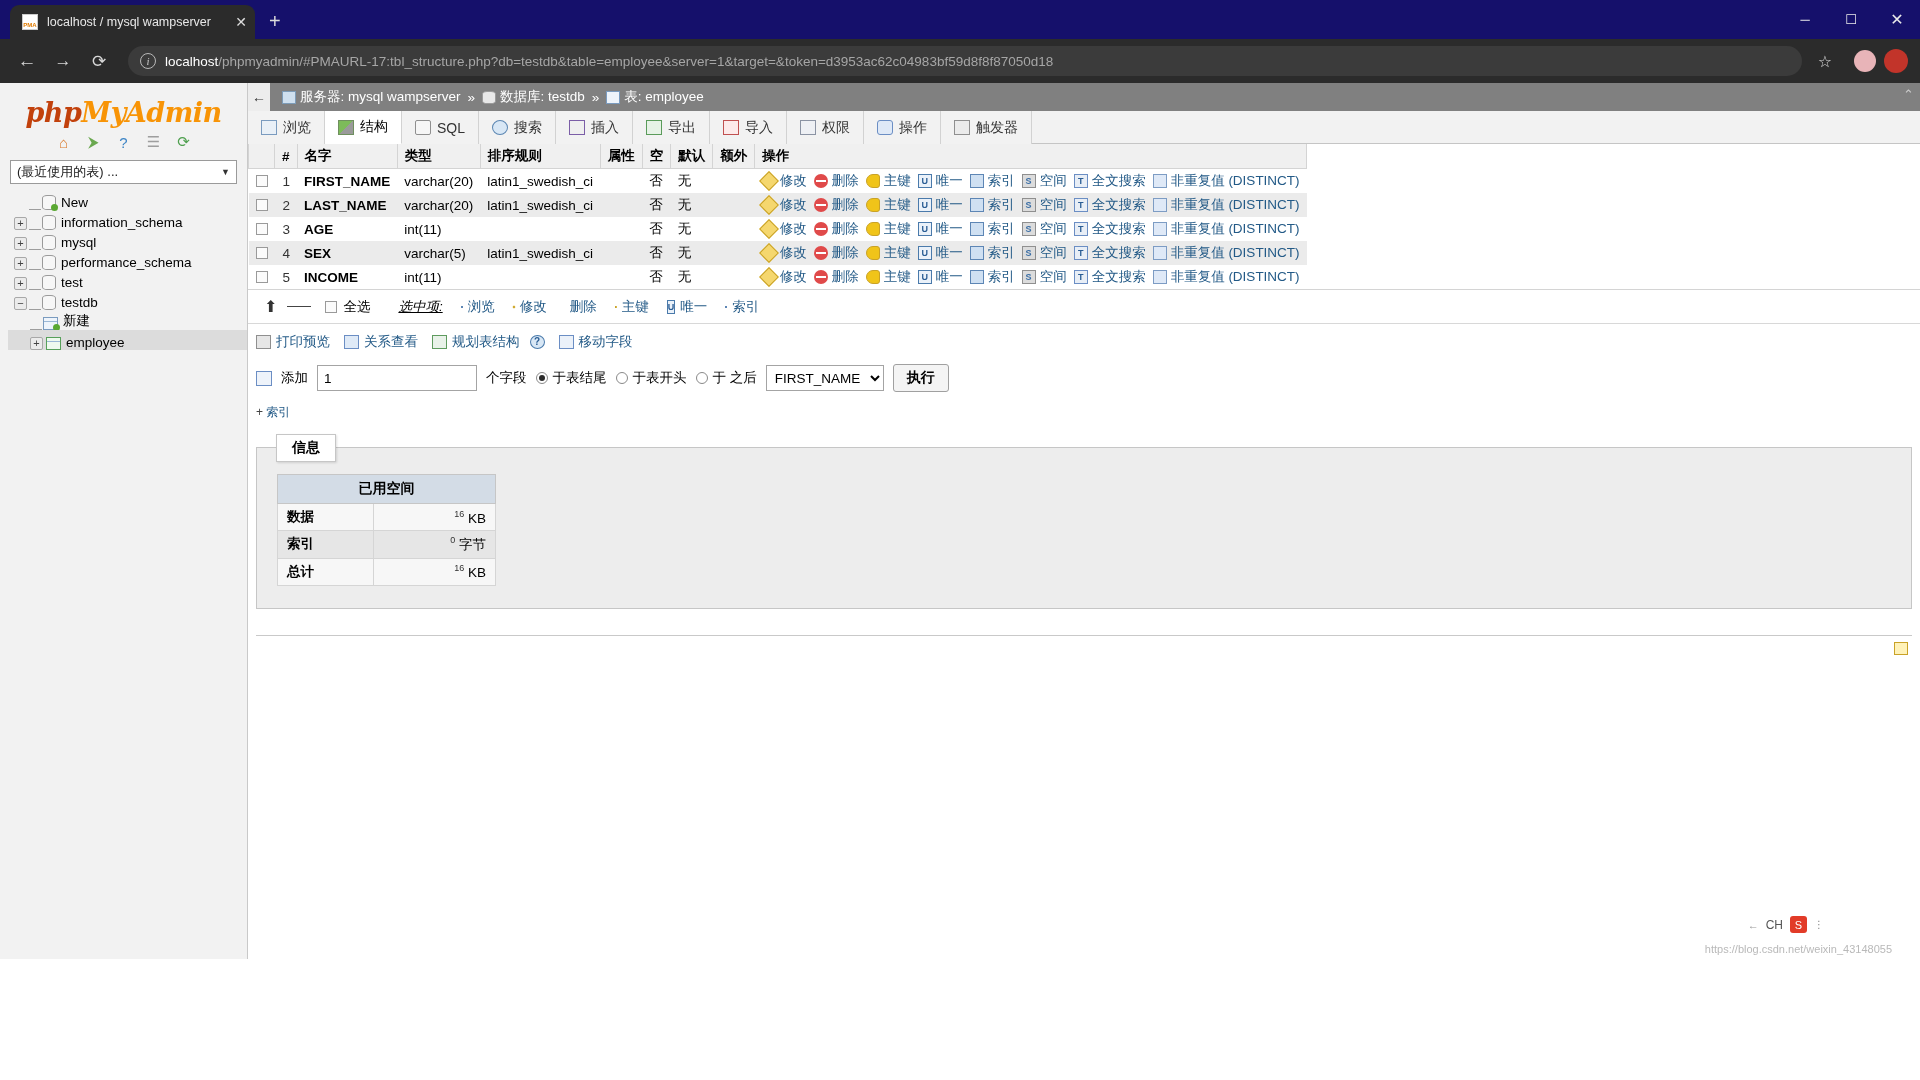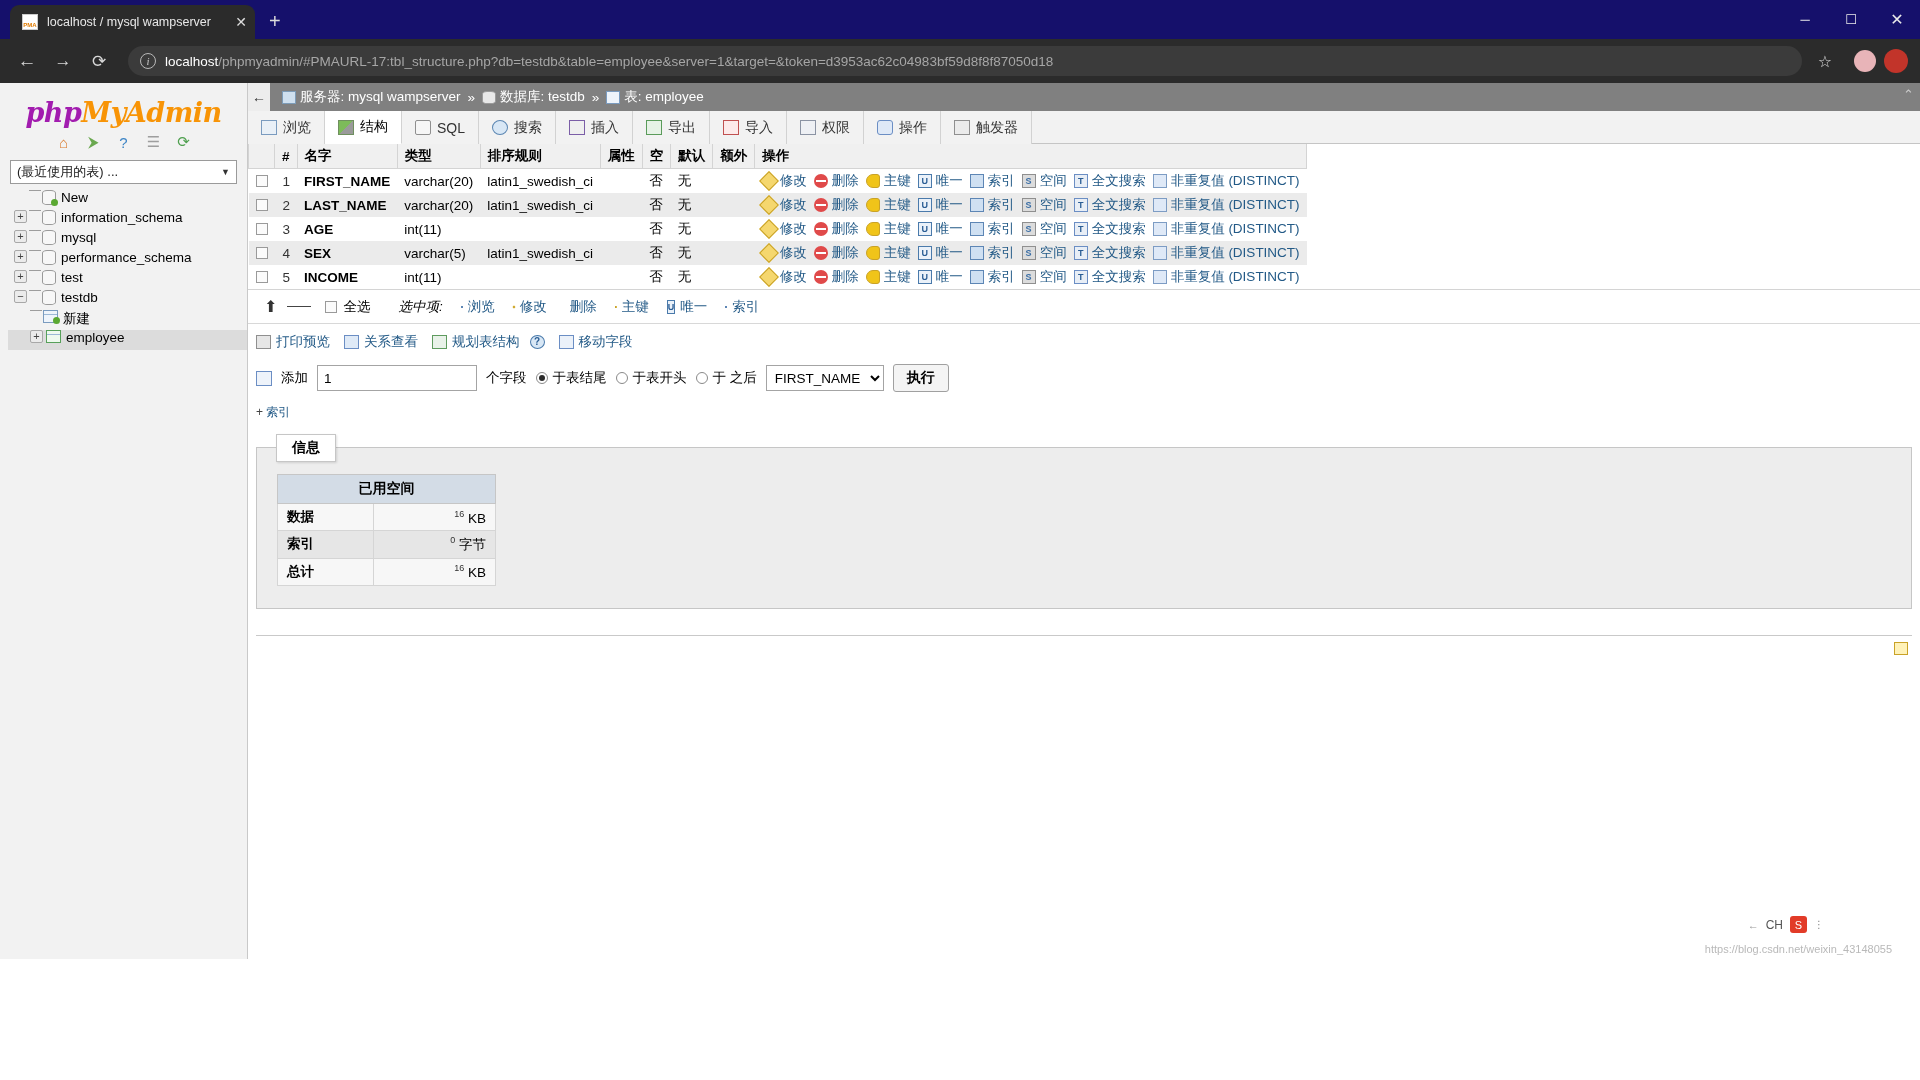--- a/index.html
+++ b/index.html
@@ -75,37 +75,37 @@
   
   #sidebar {
     width:248px; flex:0 0 248px; background:#f2f2f2;
     border-right:1px solid #c9c9c9; padding:8px 0 0 0; position:relative;
   }
   .pma-logo {
     text-align:center; font-family:"DejaVu Serif","Liberation Serif",serif;
     font-style:italic; font-weight:bold; font-size:27px; letter-spacing:-0.5px;
     margin:6px 0 2px 0;
   }
-  .pma-logo .php { color:#a21caf; }
+  .pma-logo .php { color:#c2410c; }
   .pma-logo .mya { color:#f89406; }
   .sideicons { display:flex; justify-content:center; gap:10px; margin:4px 0 8px 0; }
   .sic { width:20px; height:20px; display:flex; align-items:center; justify-content:center; font-size:15px; }
   .sic.home { color:#d9792b; }
   .sic.exit { color:#6aa84f; }
   .sic.help { color:#3d85c6; }
   .sic.doc  { color:#9e9e9e; }
   .sic.rel  { color:#4fa04f; }
   .recent-select {
     margin:0 10px 6px 10px; height:24px; background:#fff; border:1px solid #9a9a9a;
     display:flex; align-items:center; justify-content:space-between; padding:0 6px;
     font-size:13px; color:#222;
   }
   .recent-select .caret { font-size:9px; color:#333; }
   .tree { font-size:13.5px; padding-left:8px; }
-  .tnode { display:flex; align-items:flex-start; height:20px; position:relative; padding-left:6px; }
+  .tnode { display:flex; align-items:flex-end; height:20px; position:relative; padding-left:6px; }
   .tnode.sel { background:#dcdcdc; }
   .tnode .expander {
     width:13px;height:13px;border:1px solid #a8a8a8;background:#ebebeb;border-radius:2px;
     font-size:11px;line-height:10px;text-align:center;color:#444;margin-right:2px; flex:0 0 auto;
   }
   .tnode .expander.none { border:none;background:transparent; }
   .tnode .conn { width:12px;height:1px;background:#9d9d9d;flex:0 0 auto; }
   .dbicon {
     width:14px;height:15px;border:1px solid #9a9a9a;border-radius:5px/3px;background:#f7f7f7;
     margin:0 5px 0 1px; flex:0 0 auto; position:relative;
@@ -696,21 +696,21 @@
                 </td>
               </tr>
             </tbody>
         </table>
 
         <div class="selbar">
           <span class="uparrow">⬆</span>
           <span class="sep-line"></span>
           <span class="chk"></span>
           <span>全选</span>
-          <span style="margin-left:22px;font-style:italic;">选中项:</span>
+          <span style="margin-left:22px;font-style:italic;text-decoration:underline;">选中项:</span>
           <span class="sitem" style="margin-left:12px;">
             <span class="ai ai-index"></span>
             <span>浏览</span>
           </span>
           <span class="sitem" style="margin-left:12px;">
             <span class="ai ai-edit"></span>
             <span>修改</span>
           </span>
           <span class="sitem" style="margin-left:12px;">
             <span class="ai ai-drop"></span>

